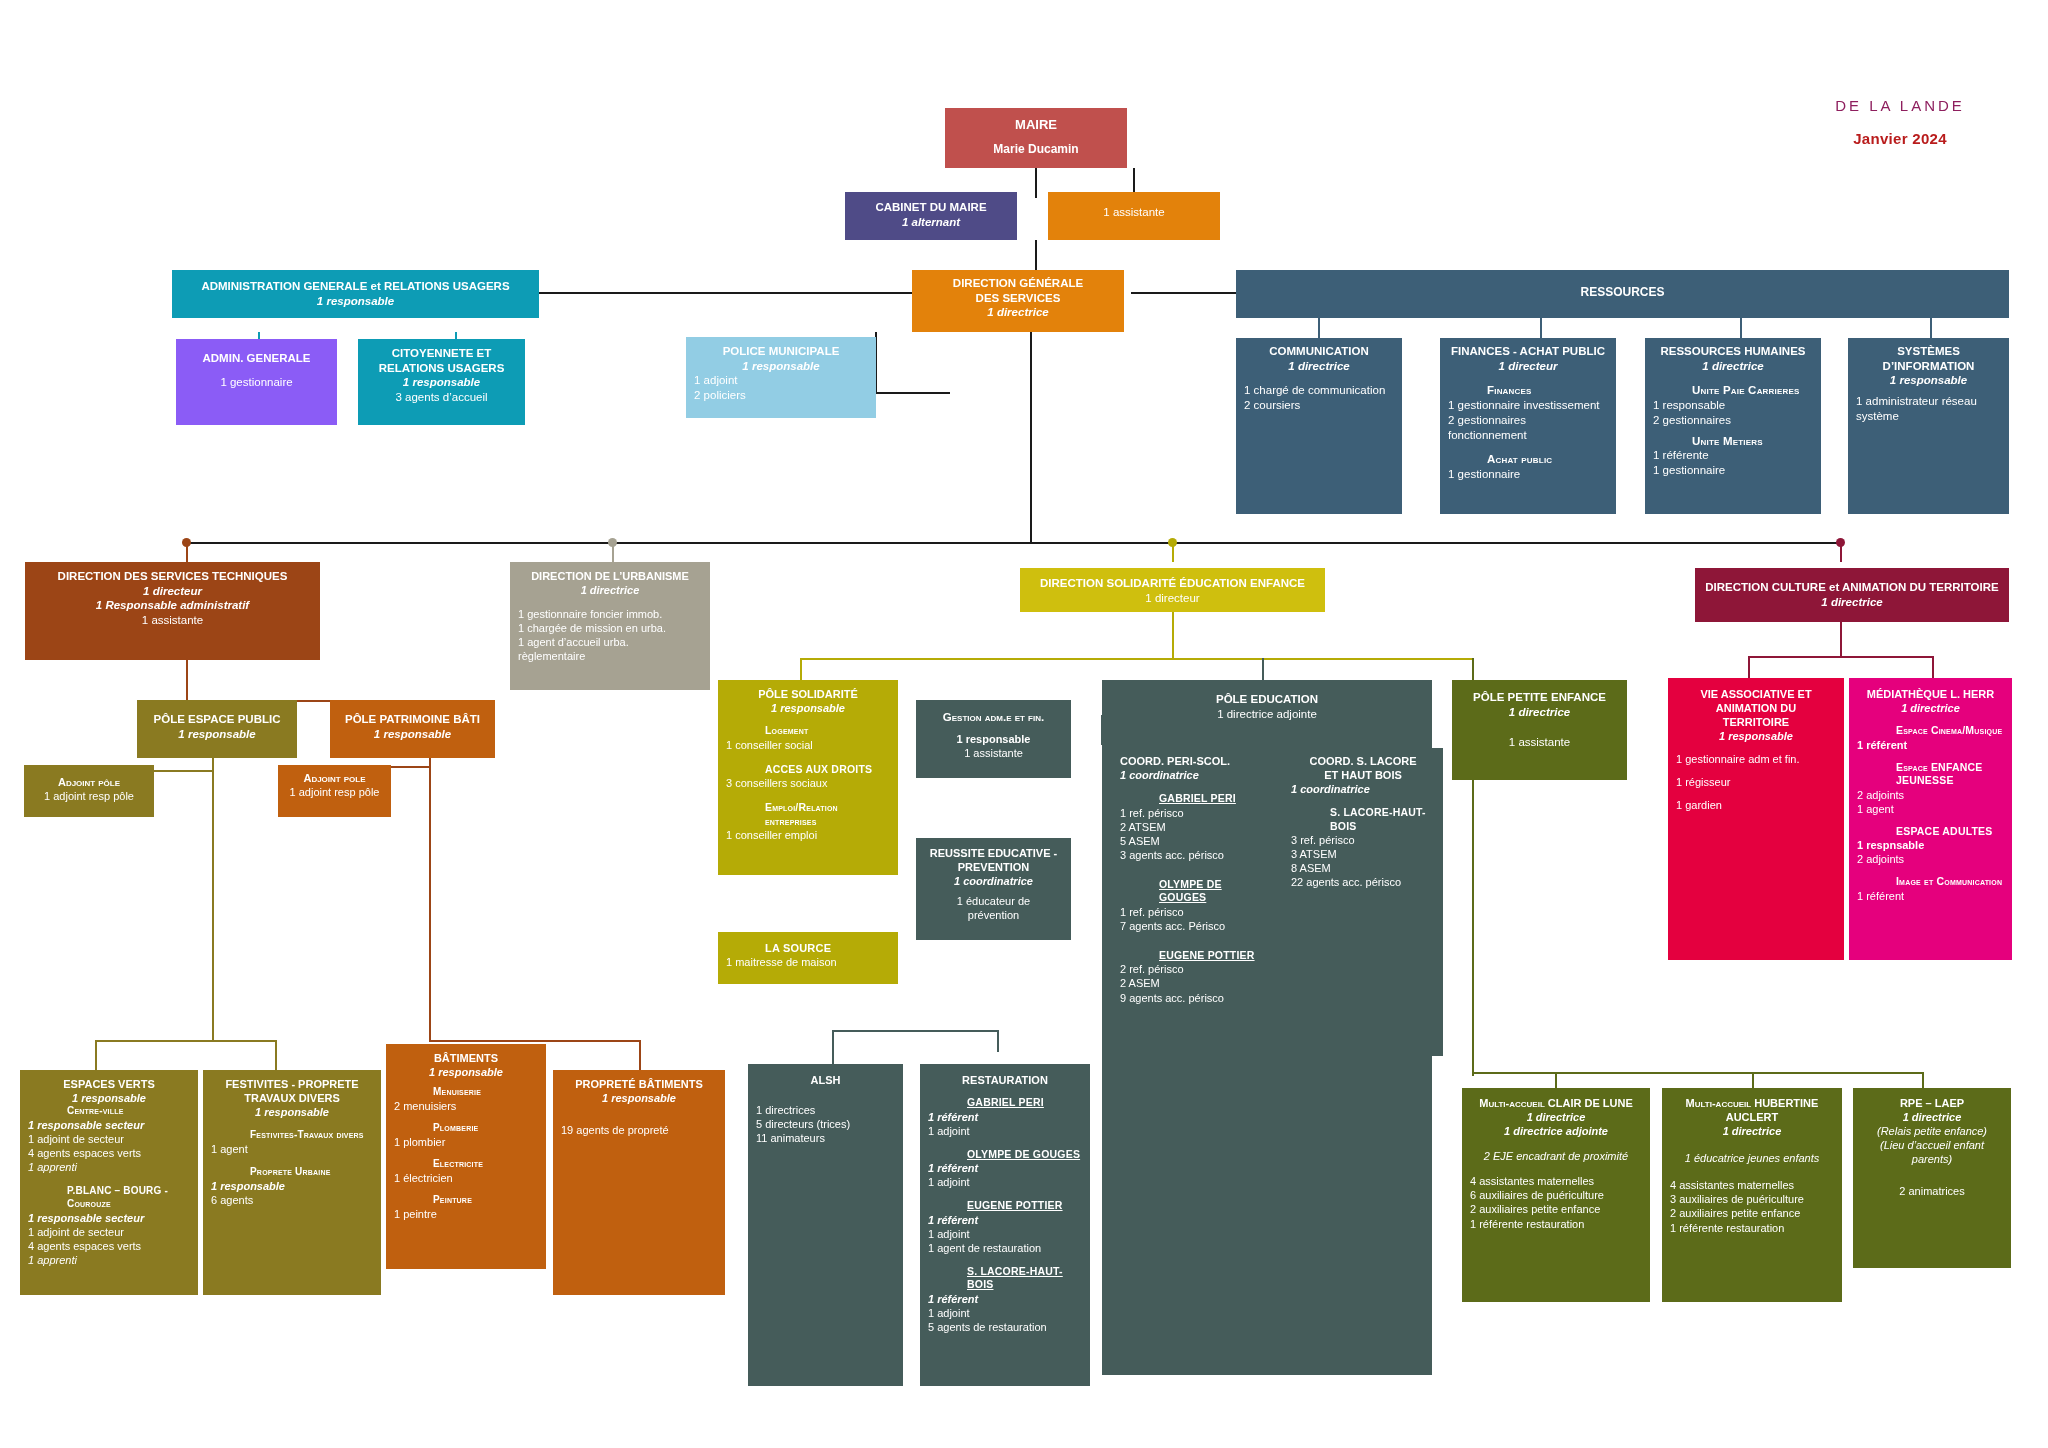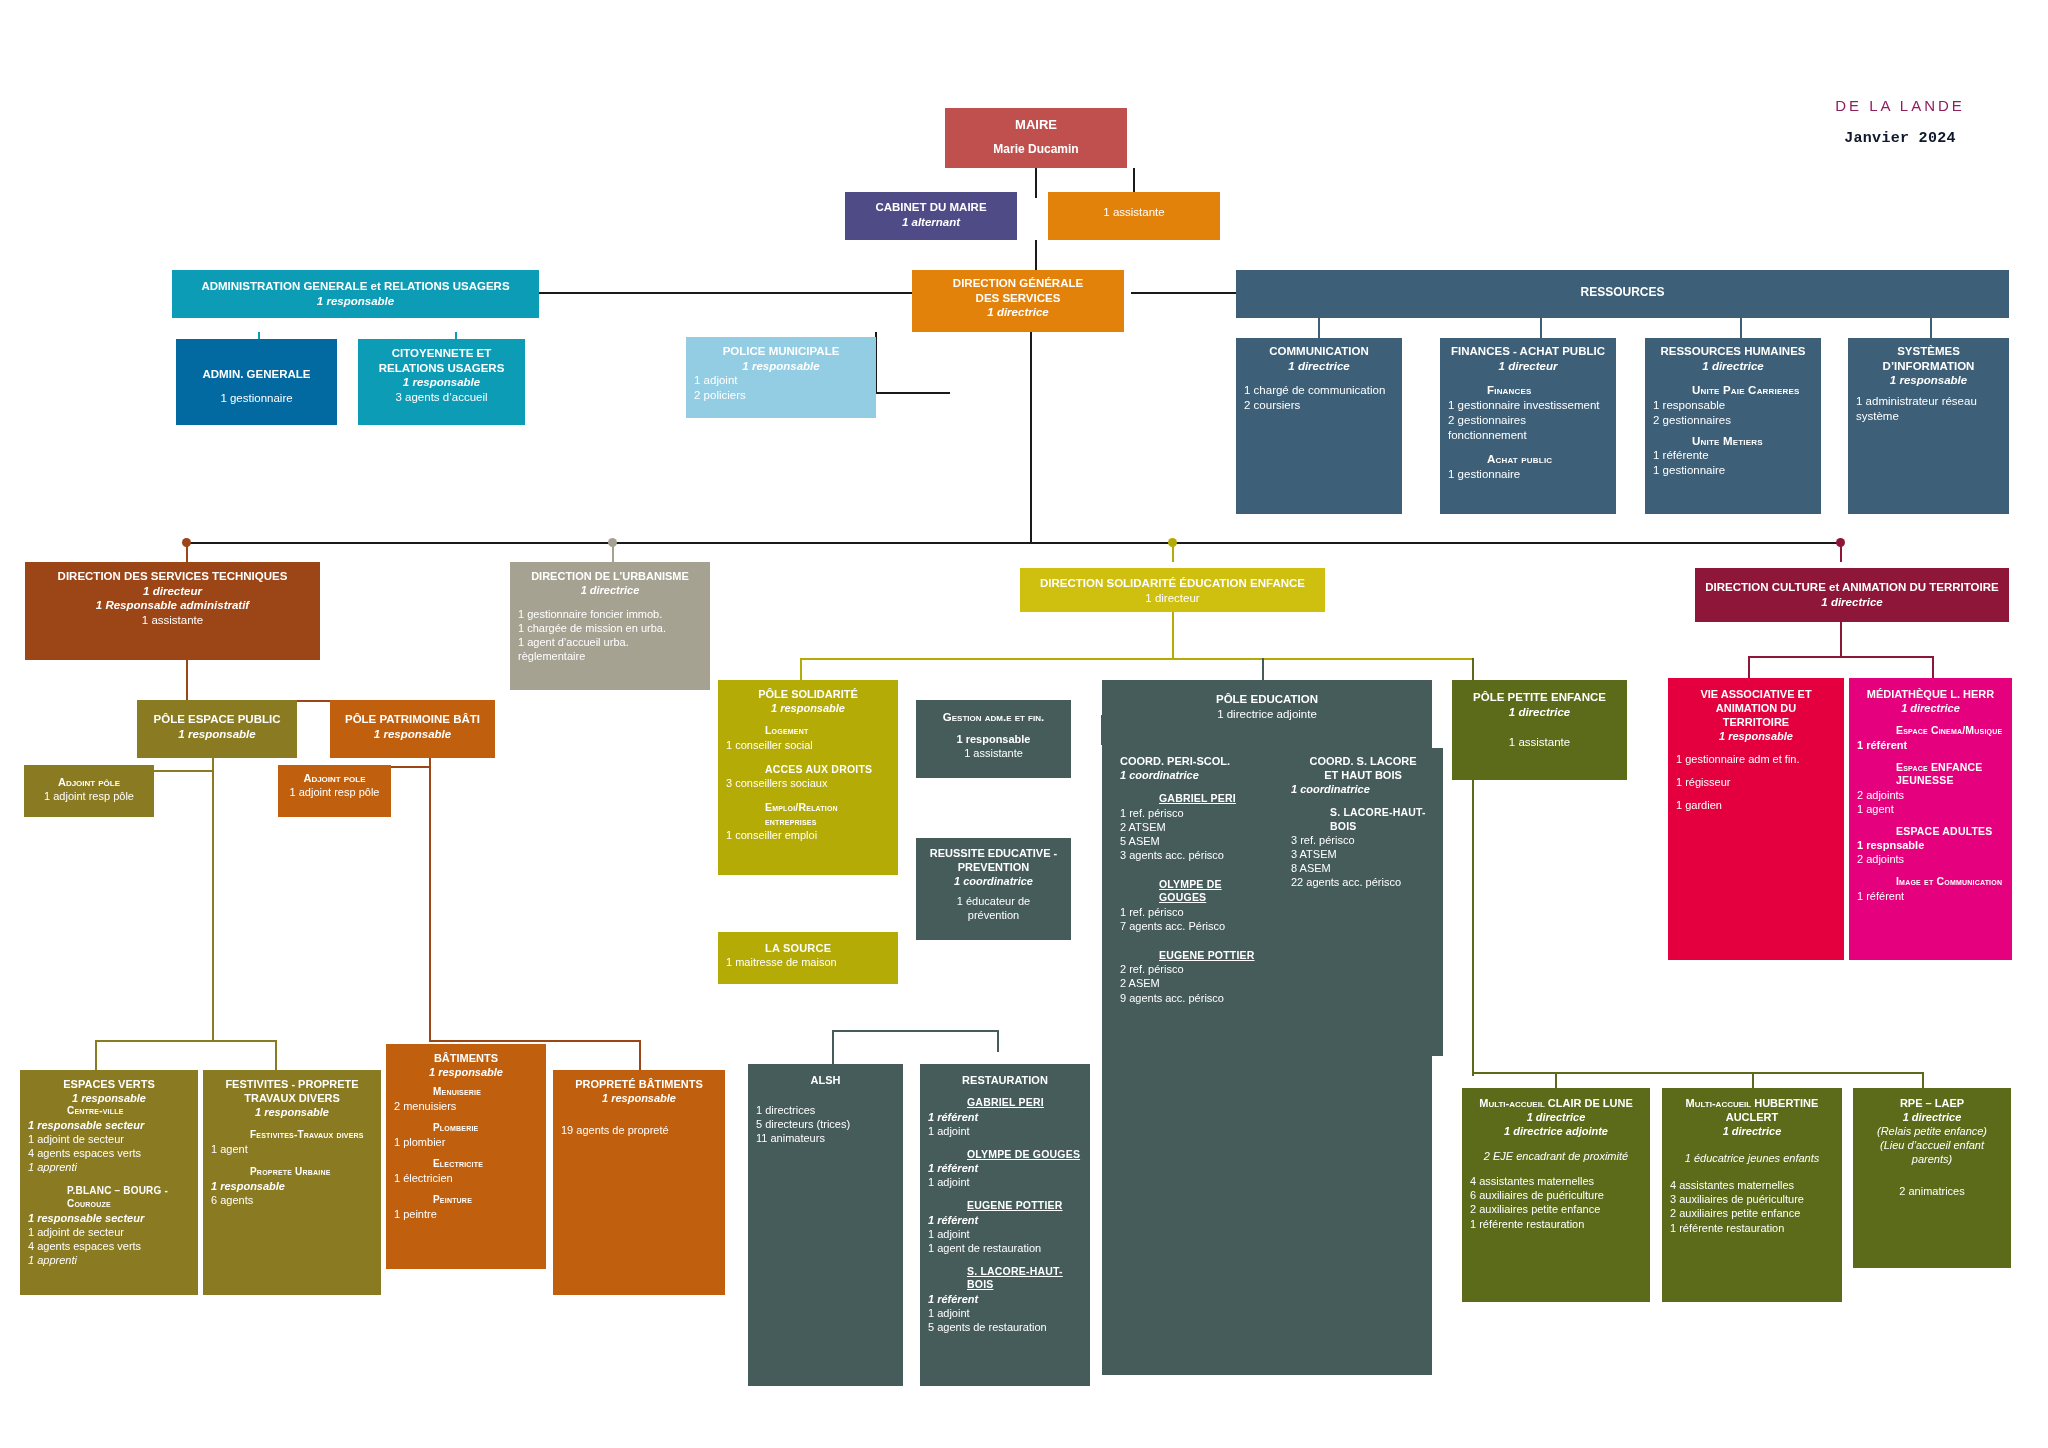--- a/index.html
+++ b/index.html
@@ -46,21 +46,21 @@
   
   .ln-v, .ln-h { position: absolute; }
   .ln-v { width: 2px; }
   .ln-h { height: 2px; }
   .dot { position: absolute; width: 9px; height: 9px; border-radius: 50%; }
 
   
   .logo { position: absolute; text-align: center; }
   .logo .l1 { font-family: "DejaVu Serif", serif; font-size: 40px; font-weight: bold; letter-spacing: -1px; }
   .logo .l2 { font-family: "Liberation Sans", sans-serif; font-size: 15px; letter-spacing: 3px; color: #8e1f5e; margin-top: 2px;}
-  .logo .date { font-size: 15px; font-weight: bold; color: #0f172a; margin-top: 16px; letter-spacing: .3px; font-family: Liberation Mono, monospace;}
+  .logo .date { font-size: 15px; font-weight: bold; color: #b91c1c; margin-top: 16px; letter-spacing: .3px;}
 </style>
 </head>
 <body>
 
 <div id="chart">
 
   <div class="logo" style="left:1800px; top:95px; width:200px;">
     <div class="l2">DE LA LANDE</div>
     <div class="date">Janvier 2024</div>
   </div>
@@ -154,21 +154,21 @@
     <span class="t">DIRECTION GÉNÉRALE</span>
     <span class="t">DES SERVICES</span>
     <span class="sub">1 directrice</span>
   </div>
 
   <div class="box" style="left:172px; top:270px; width:367px; height:48px; background:#0d9cb5; font-size:11.5px; padding-top:9px;">
     <span class="t">ADMINISTRATION GENERALE et RELATIONS USAGERS</span>
     <span class="sub">1 responsable</span>
   </div>
 
-  <div class="box" style="left:176px; top:339px; width:161px; height:86px; background:#0369a1; font-size:11.5px; padding-top:28px;">
+  <div class="box" style="left:176px; top:339px; width:161px; height:86px; background:#8b5cf6; font-size:11.5px; padding-top:12px;">
     <span class="t">ADMIN. GENERALE</span>
     <span class="ctr" style="margin-top:9px;">1 gestionnaire</span>
   </div>
 
   <div class="box" style="left:358px; top:339px; width:167px; height:86px; background:#0d9cb5; font-size:11.5px; padding-top:7px;">
     <span class="t">CITOYENNETE ET</span>
     <span class="t">RELATIONS USAGERS</span>
     <span class="sub">1 responsable</span>
     <span class="ctr">3 agents d’accueil</span>
   </div>

